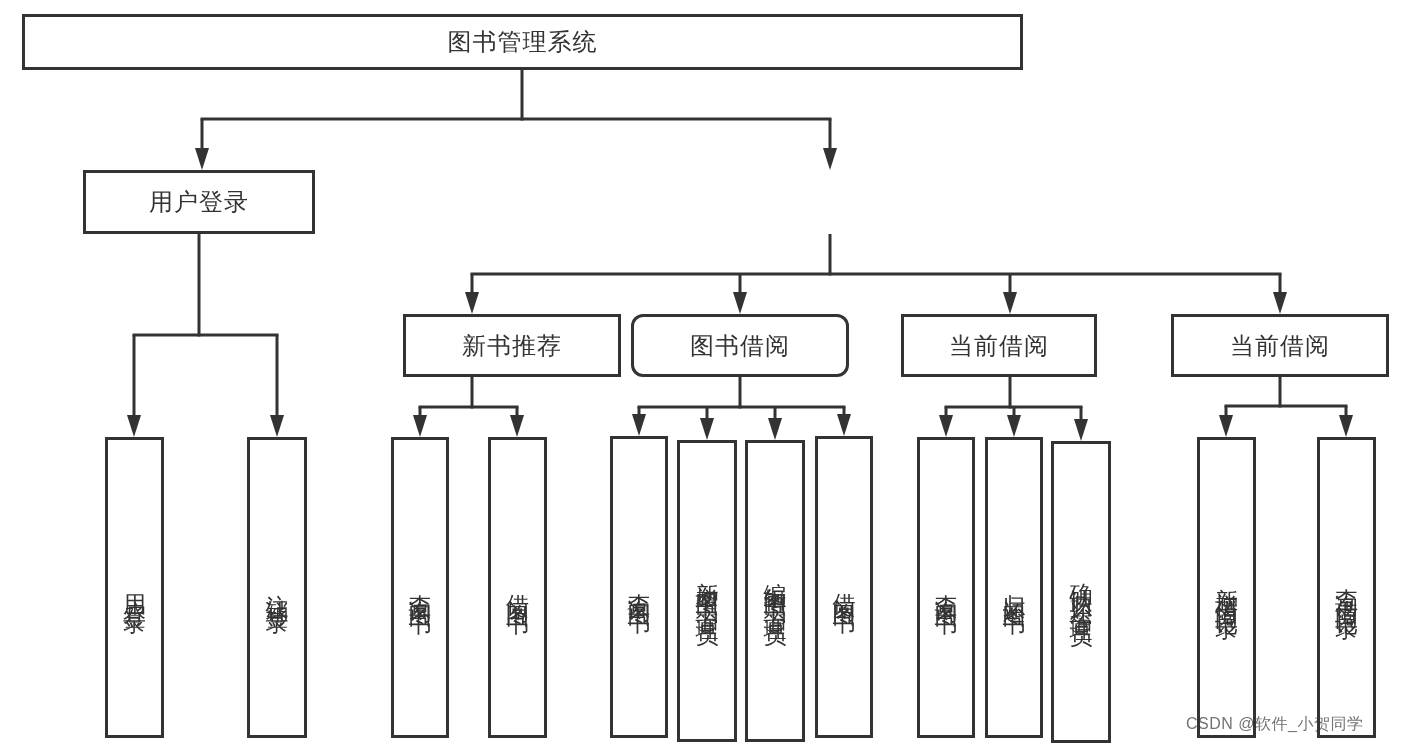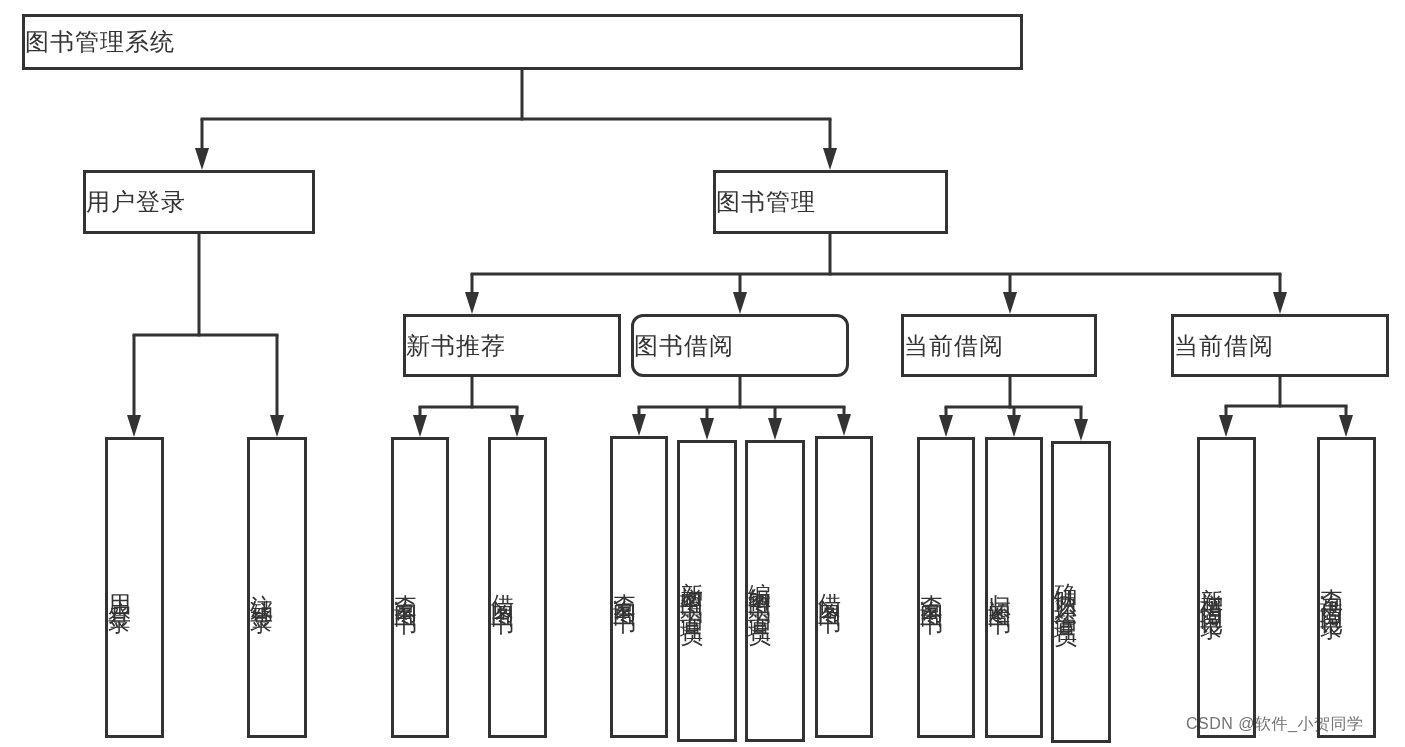--- a/index.html
+++ b/index.html
@@ -8,21 +8,21 @@
     font-family:"Liberation Sans","DejaVu Sans",sans-serif;color:#333333;overflow:hidden;
   }
   svg.conn{position:absolute;left:0;top:0;z-index:1;}
   .watermark{
     position:absolute;left:1186px;top:714px;z-index:2;
     font-size:16px;letter-spacing:.5px;color:#737373;white-space:nowrap;
   }
   .box{
     position:absolute;z-index:3;box-sizing:border-box;
     border:3px solid #333333;background:transparent;
-    display:flex;align-items:center;justify-content:flex-start;
+    display:flex;align-items:center;justify-content:center;
   }
   .hlbl{font-size:24px;letter-spacing:1px;color:#333333;white-space:nowrap;}
   .vlbl{
     display:block;writing-mode:vertical-lr;text-orientation:mixed;
     font-size:23px;letter-spacing:6px;line-height:1;color:#333333;white-space:nowrap;
   }
 </style>
 </head>
 <body>
 
@@ -96,23 +96,20 @@
 
   <div class="watermark">CSDN @软件_小贺同学</div>
 
   <div class="box" style="left:22px;top:14px;width:1001px;height:56px;">
     <span class="hlbl">图书管理系统</span>
   </div>
 
   <div class="box" style="left:83px;top:170px;width:232px;height:64px;">
     <span class="hlbl">用户登录</span>
   </div>
-  <div class="box" style="left:713px;top:170px;width:235px;height:64px;">
-    <span class="hlbl">图书管理</span>
-  </div>
 
   <div class="box" style="left:363px;top:314px;width:218px;height:63px;margin-left:40px;">
     <span class="hlbl">新书推荐</span>
   </div>
   <div class="box" style="left:631px;top:314px;width:218px;height:63px;border-radius:12px;">
     <span class="hlbl">图书借阅</span>
   </div>
   <div class="box" style="left:901px;top:314px;width:196px;height:63px;">
     <span class="hlbl">当前借阅</span>
   </div>

